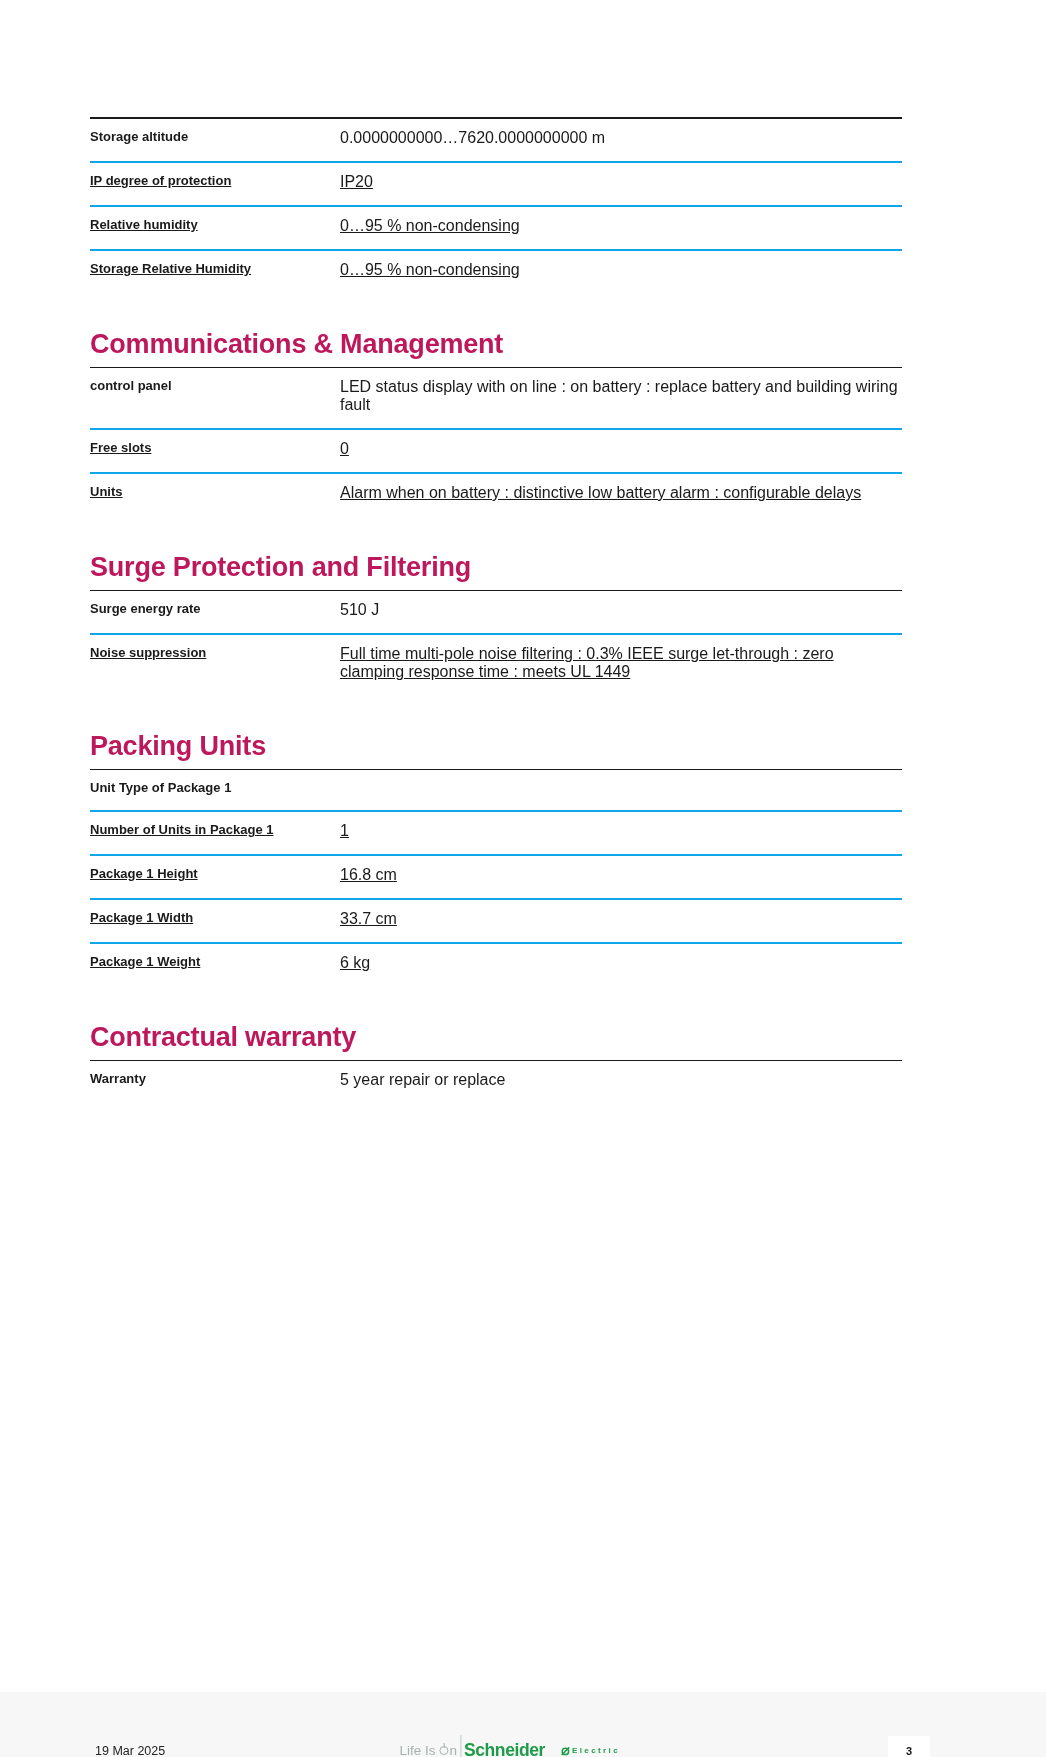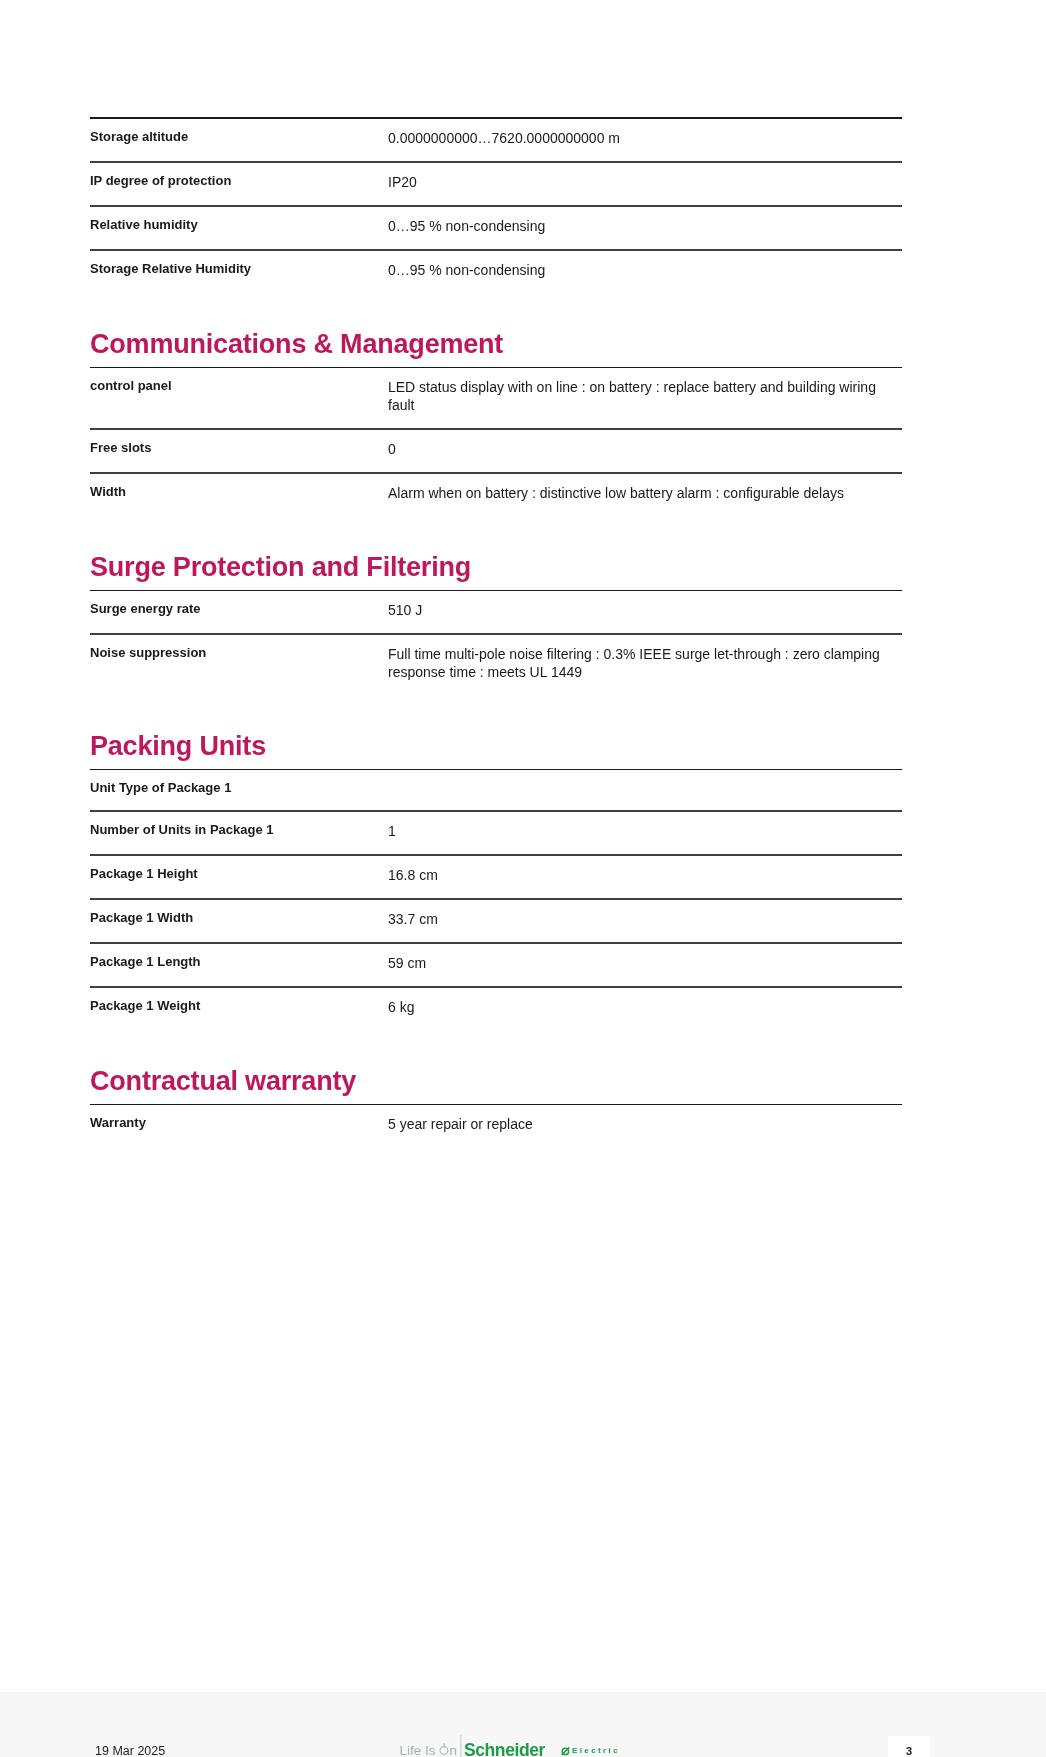--- a/index.html
+++ b/index.html
@@ -30,35 +30,34 @@
     color: #be185d;
   }
 
   .spec-table { width: 100%; }
   .spec-table.no-heading { border-top: 2px solid #1a1a1a; }
   .spec-row {
     display: flex;
     align-items: flex-start;
     padding: 9px 0 14px 0;
   }
-  .spec-row + .spec-row { border-top: 2px solid #404040; }
+  .spec-row + .spec-row { border-top: 2px solid #0ea5e9; text-decoration: underline; }
   .spec-label {
     width: 250px;
     flex: 0 0 250px;
     font-size: 13px;
     font-weight: bold;
     line-height: 17px;
     padding-right: 4px;
   }
   .spec-value {
-    font-size: 14px;
+    font-size: 16px;
     line-height: 18px;
     padding-top: 1px;
     flex: 1 1 auto;
-    margin-left: 48px;
   }
 
   .footer {
     position: absolute;
     left: 0; top: 1692px;
     width: 1046px; height: 117px;
     background: #f7f7f7;
     display: flex;
     align-items: center;
   }
@@ -167,21 +166,21 @@
       <div class="spec-table">
         <div class="spec-row">
           <div class="spec-label">control panel</div>
           <div class="spec-value">LED status display with on line : on battery : replace battery and building wiring fault</div>
         </div>
         <div class="spec-row">
           <div class="spec-label">Free slots</div>
           <div class="spec-value">0</div>
         </div>
         <div class="spec-row">
-          <div class="spec-label">Width</div>
+          <div class="spec-label">Units</div>
           <div class="spec-value">Alarm when on battery : distinctive low battery alarm : configurable delays</div>
         </div>
       </div>
       <h2 class="section-title">Surge Protection and Filtering</h2>
       <div class="spec-table">
         <div class="spec-row">
           <div class="spec-label">Surge energy rate</div>
           <div class="spec-value">510 J</div>
         </div>
         <div class="spec-row">
@@ -198,24 +197,20 @@
           <div class="spec-label">Number of Units in Package 1</div>
           <div class="spec-value">1</div>
         </div>
         <div class="spec-row">
           <div class="spec-label">Package 1 Height</div>
           <div class="spec-value">16.8 cm</div>
         </div>
         <div class="spec-row">
           <div class="spec-label">Package 1 Width</div>
           <div class="spec-value">33.7 cm</div>
-        </div>
-        <div class="spec-row">
-          <div class="spec-label">Package 1 Length</div>
-          <div class="spec-value">59 cm</div>
         </div>
         <div class="spec-row">
           <div class="spec-label">Package 1 Weight</div>
           <div class="spec-value">6 kg</div>
         </div>
       </div>
       <h2 class="section-title">Contractual warranty</h2>
       <div class="spec-table">
         <div class="spec-row">
           <div class="spec-label">Warranty</div>

